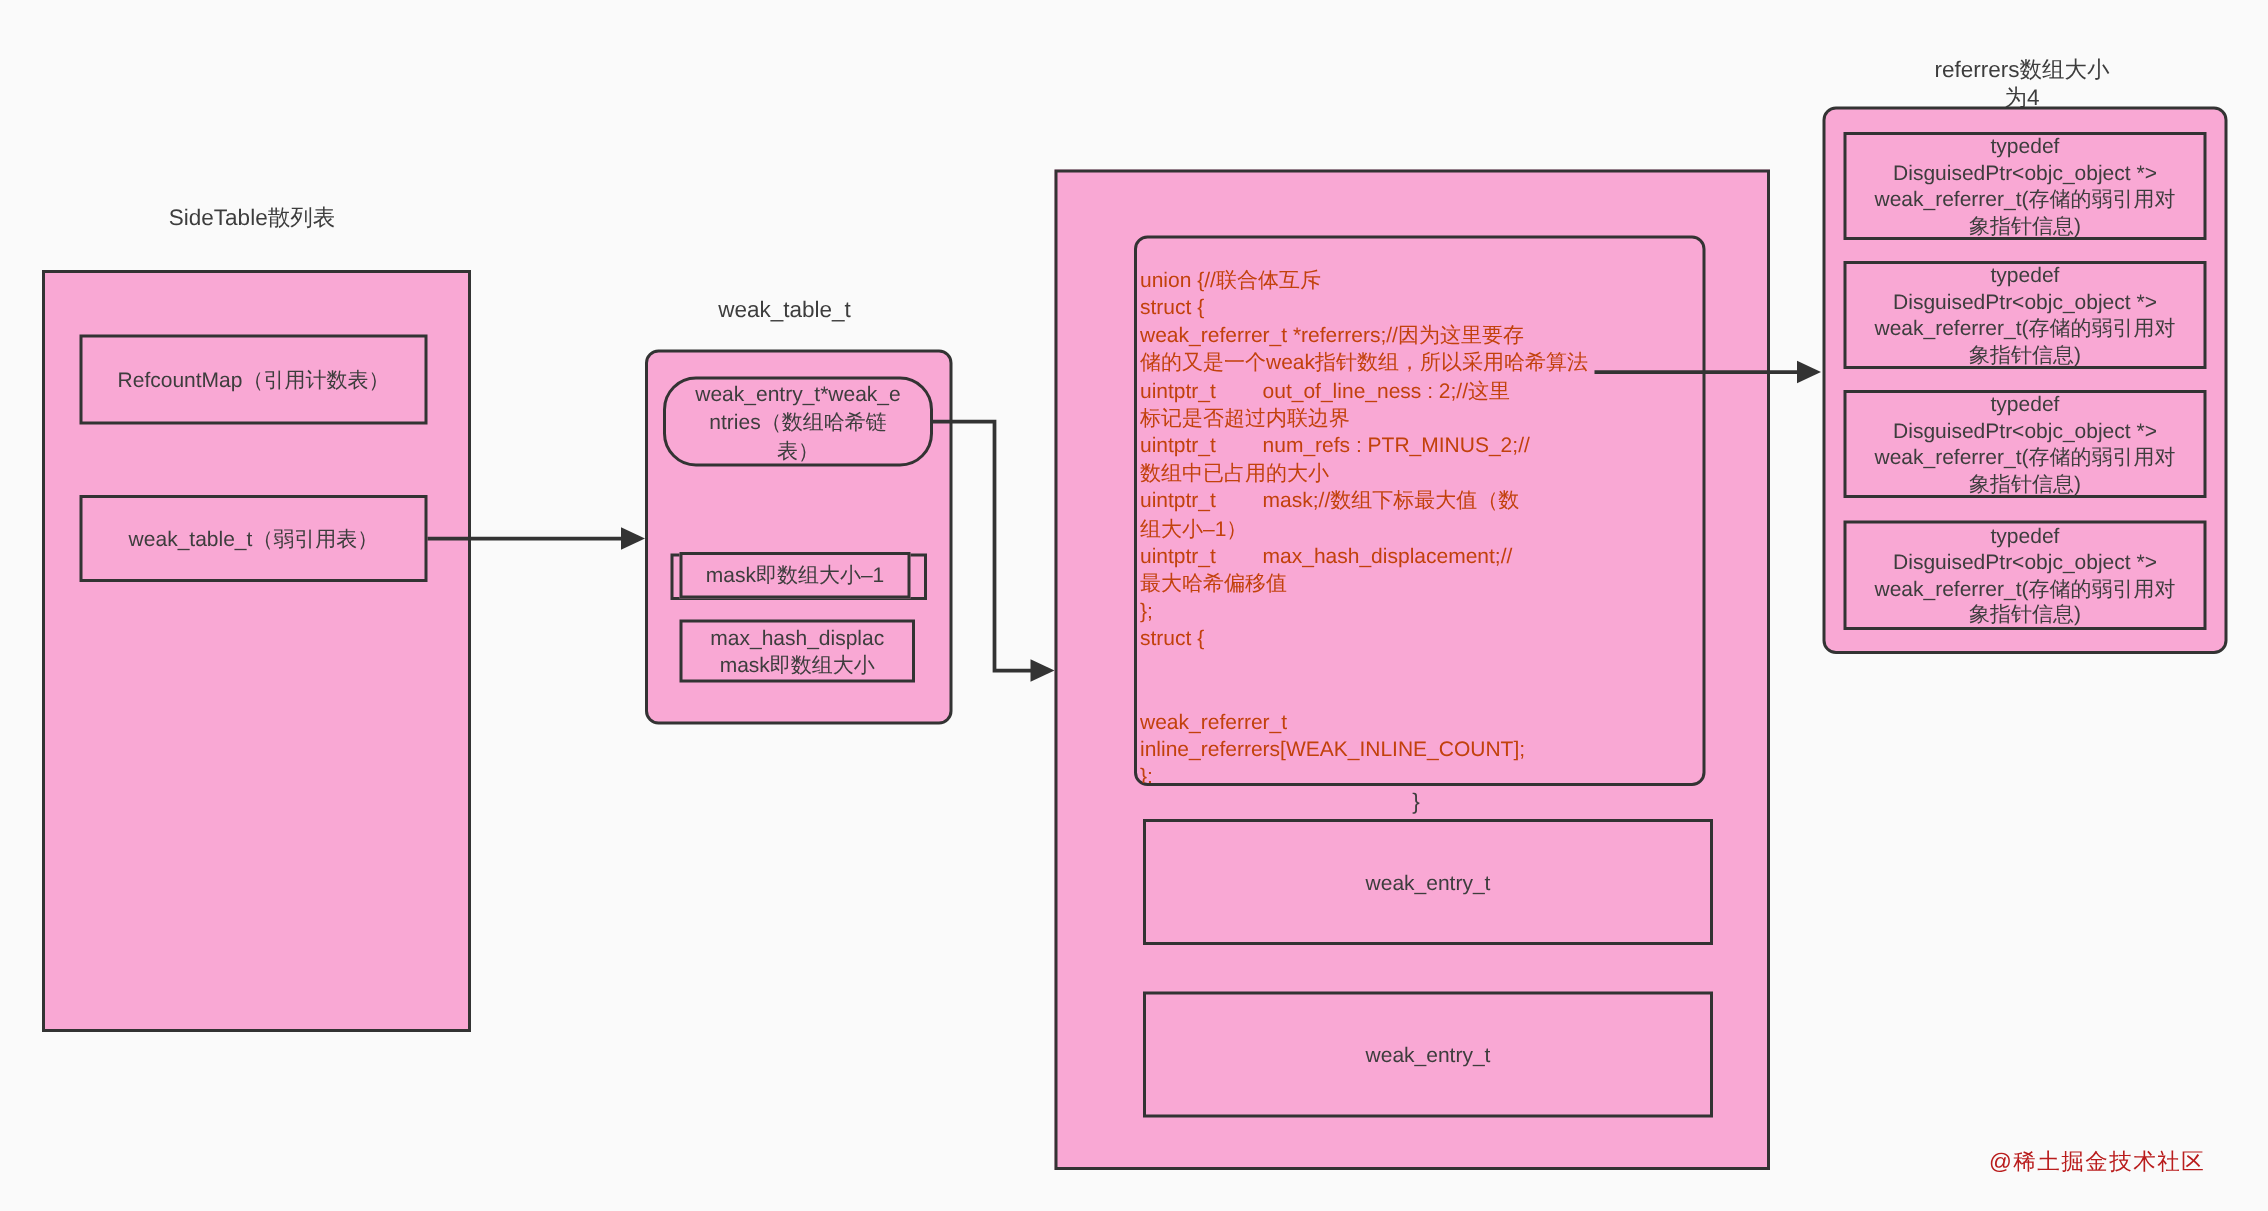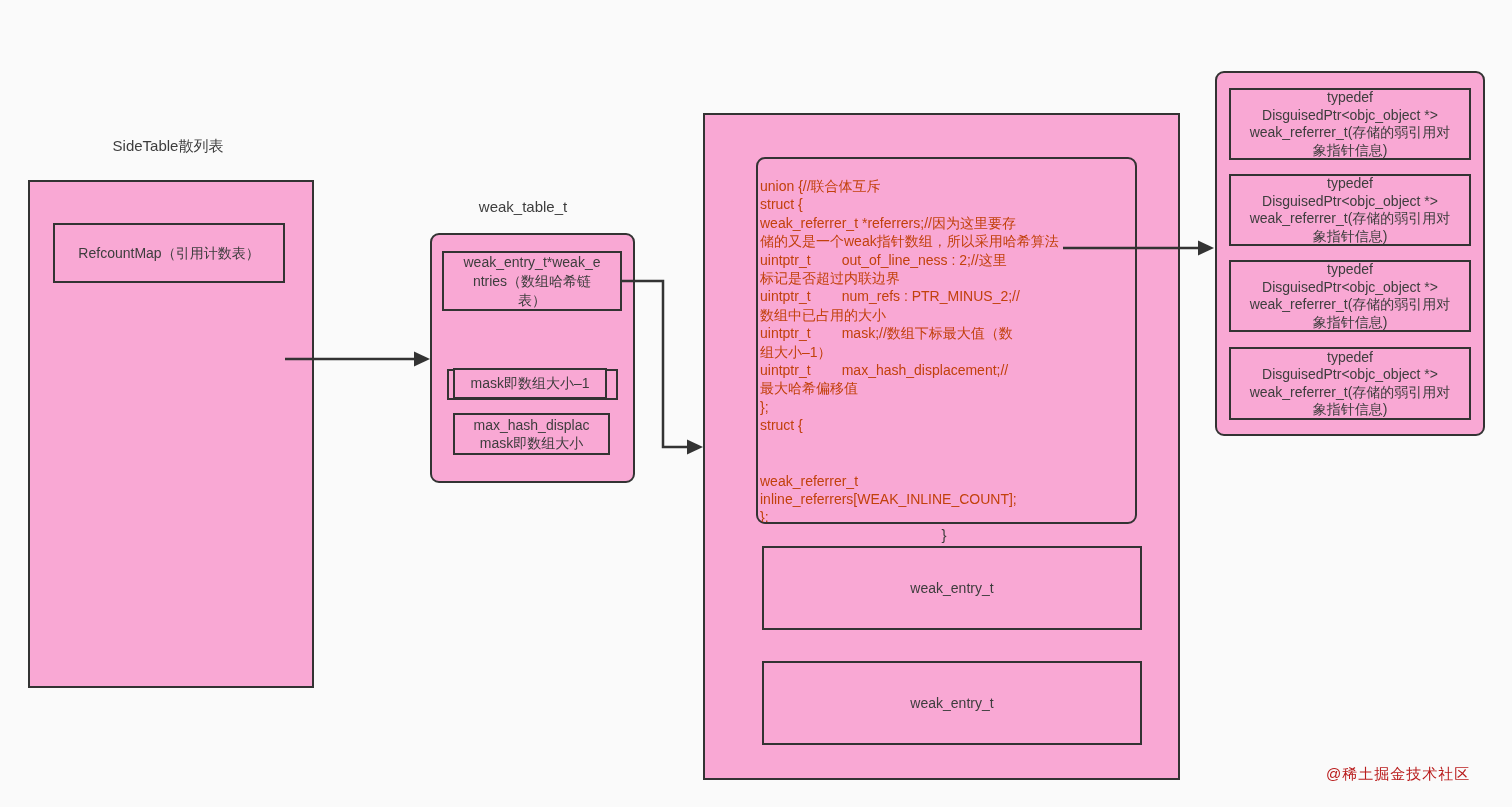--- a/index.html
+++ b/index.html
@@ -69,26 +69,27 @@
 <body>
 
 <div id="stage">
 
   <div class="title" style="left:58px; top:136px; width:220px;">SideTable散列表</div>
 
   <div class="box" style="left:28px; top:180px; width:286px; height:508px;"></div>
 
   <div class="box label" style="left:53px; top:223px; width:232px; height:60px;">RefcountMap（引用计数表）</div>
 
+  <div class="box label" style="left:53px; top:330px; width:232px; height:58px;">weak_table_t（弱引用表）</div>
 
   <div class="title" style="left:423px; top:197px; width:200px;">weak_table_t</div>
 
   <div class="box rounded" style="left:430px; top:233px; width:205px; height:250px;"></div>
 
-  <div class="box label" style="left:442px; top:251px; width:180px; height:60px; line-height:19px;">weak_entry_t*weak_e
+  <div class="box label" style="left:442px; top:251px; width:180px; height:60px; line-height:19px;border-radius:22px;">weak_entry_t*weak_e
 ntries（数组哈希链
 表）</div>
 
   <div class="box label" style="left:447px; top:325px; width:171px; height:31px;margin-top:44px;">num_entries数组大小</div>
 
   <div class="box label" style="left:453px; top:368px; width:154px; height:31px;">mask即数组大小–1</div>
 
   <div class="box label" style="left:453px; top:413px; width:157px; height:42px; line-height:18px;">max_hash_displac
 mask即数组大小</div>
 
@@ -116,20 +117,22 @@
 weak_referrer_t
 inline_referrers[WEAK_INLINE_COUNT];
 };</div>
 
   <div class="title" style="left:894px; top:525px; width:100px; font-size:15px;">}</div>
 
   <div class="box label" style="left:762px; top:546px; width:380px; height:84px;">weak_entry_t</div>
 
   <div class="box label" style="left:762px; top:661px; width:380px; height:84px;">weak_entry_t</div>
 
+  <div class="title" style="left:1248px; top:37px; width:200px;">referrers数组大小
+为4</div>
 
   <div class="box rounded" style="left:1215px; top:71px; width:270px; height:365px;"></div>
 
   <div class="box label" style="left:1229px; top:88px; width:242px; height:72px; line-height:17.5px; overflow:hidden;">typedef
 DisguisedPtr&lt;objc_object *&gt;
 weak_referrer_t(存储的弱引用对
 象指针信息)</div>
 
   <div class="box label" style="left:1229px; top:174px; width:242px; height:72px; line-height:17.5px; overflow:hidden;">typedef
 DisguisedPtr&lt;objc_object *&gt;

